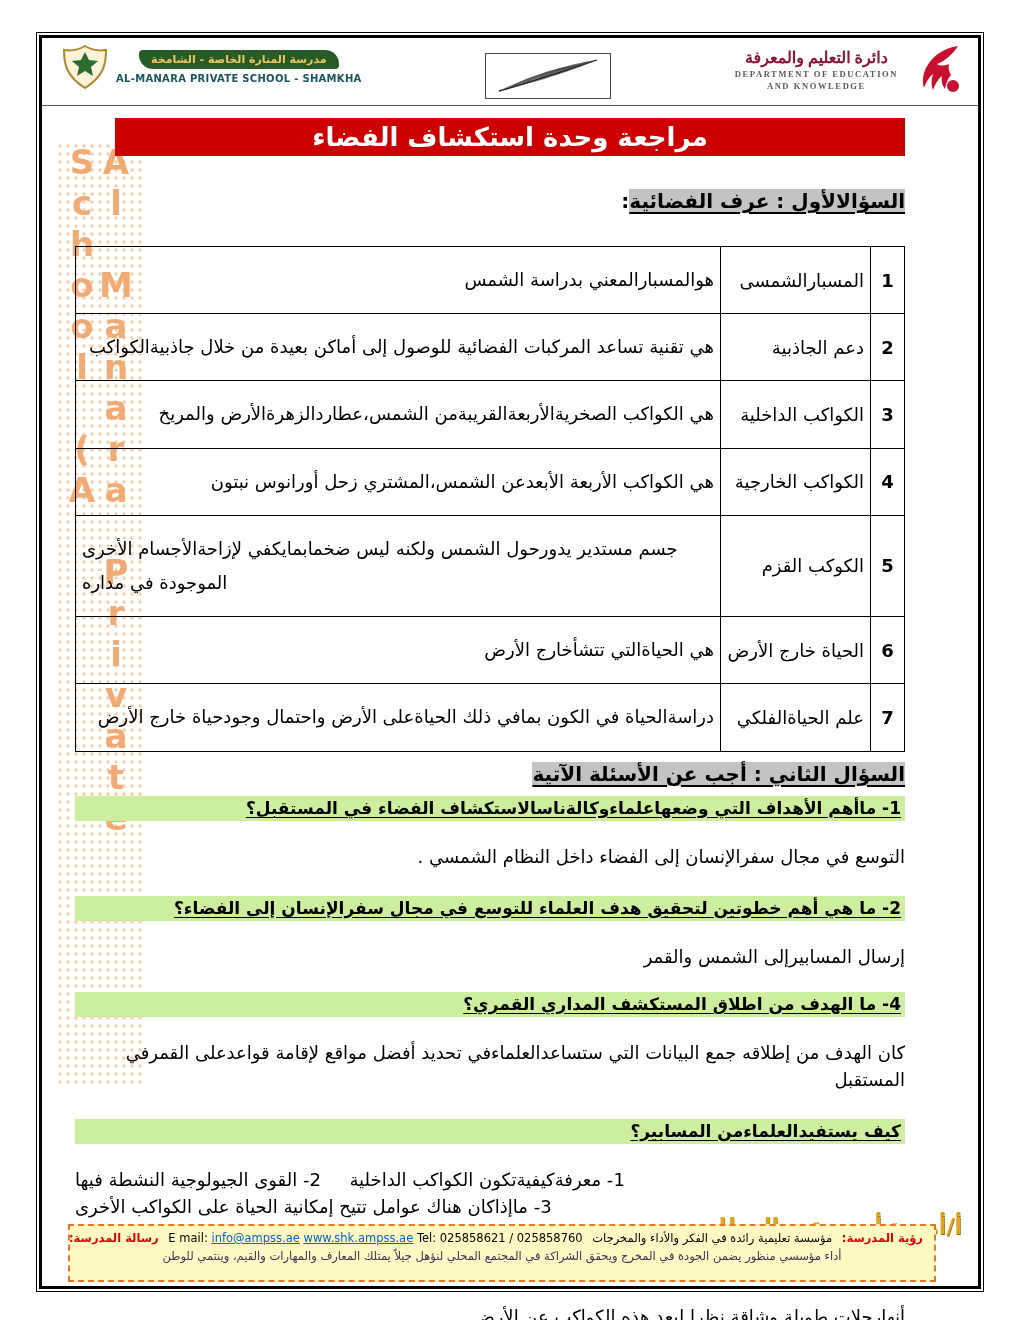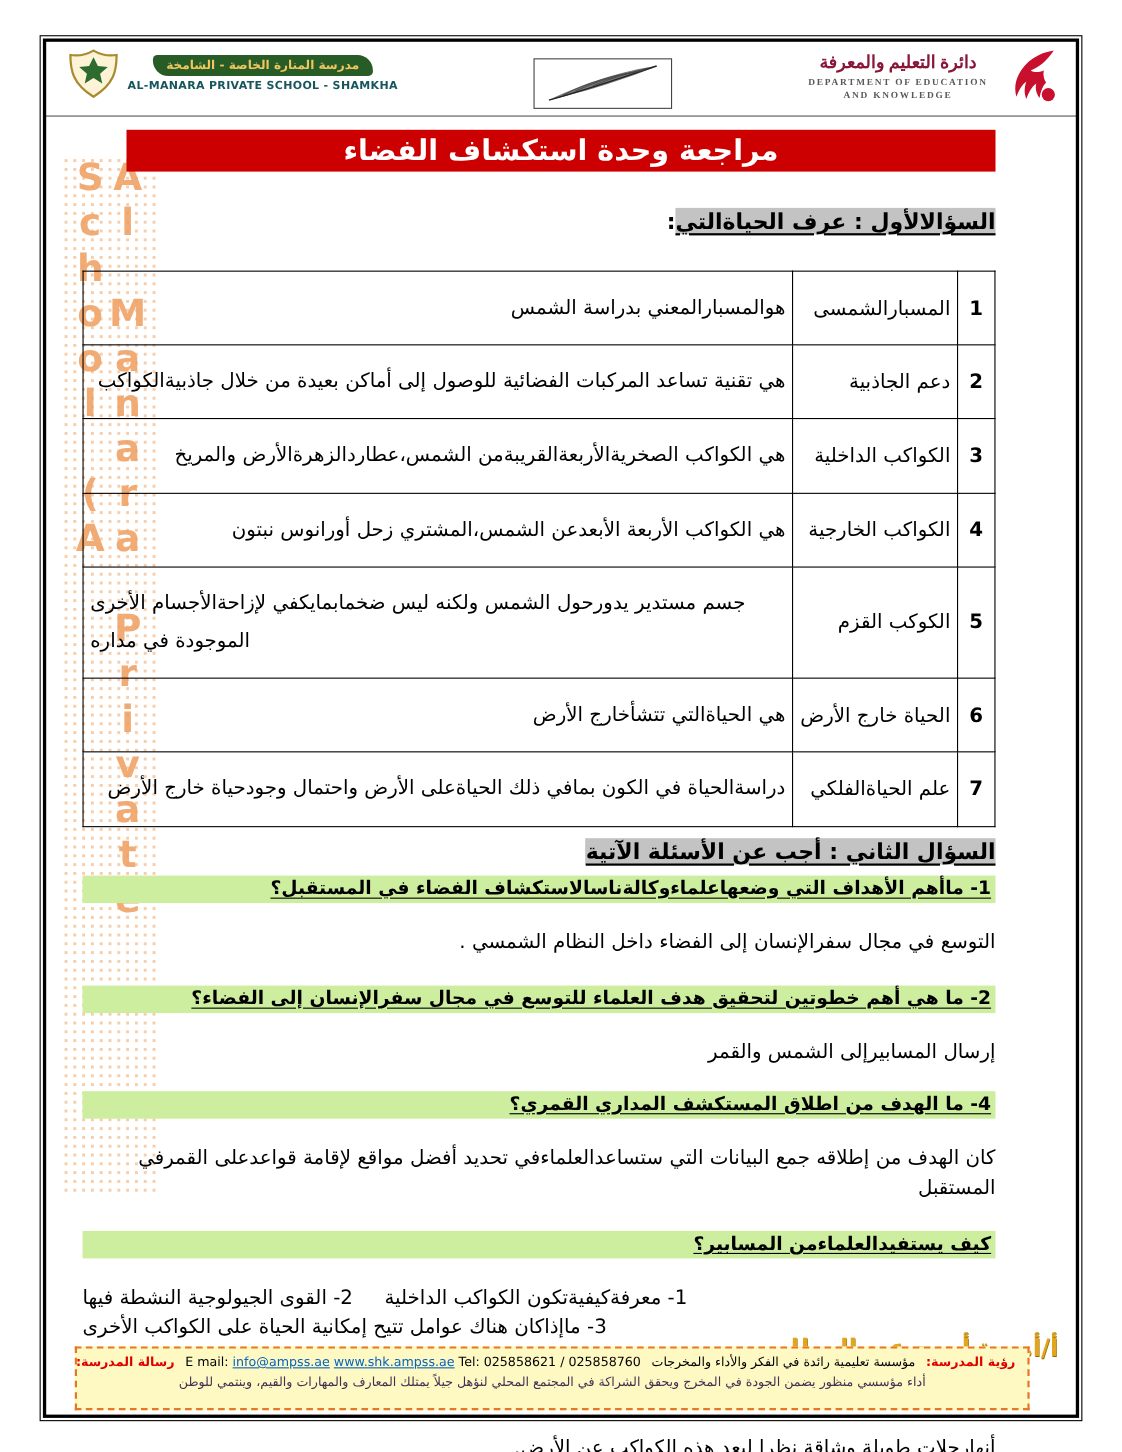--- a/index.html
+++ b/index.html
@@ -140,21 +140,21 @@
       </div>
     </header>
 
     <div class="main">
 
       <div class="title-banner">
         <span>مراجعة وحدة استكشاف الفضاء</span>
       </div>
 
       <div class="section-heading">
-        <span class="hl-gray">السؤالالأول : عرف الحياةالتي</span><span>:</span>
+        <span class="hl-gray">السؤالالأول : عرف الفضائية</span><span>:</span>
       </div>
 
       <table class="def-table">
         <colgroup>
             <col class="c-num">
             <col class="c-term">
             <col>
           </colgroup>
         <tbody>
             <tr>

